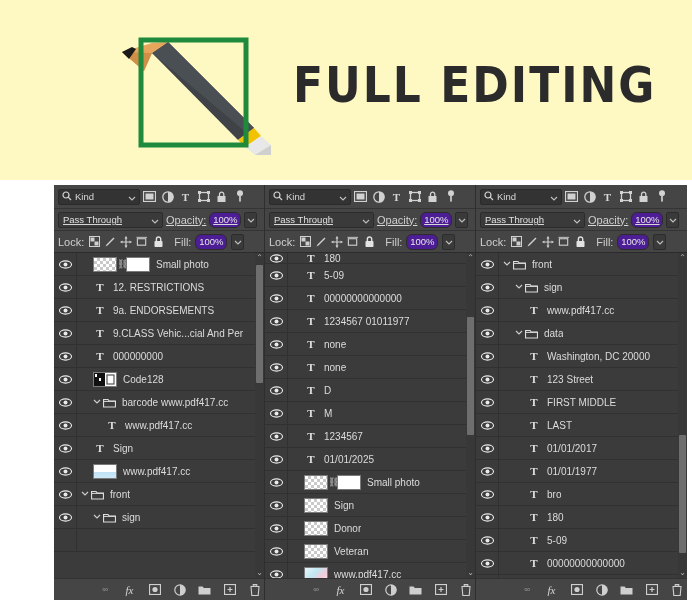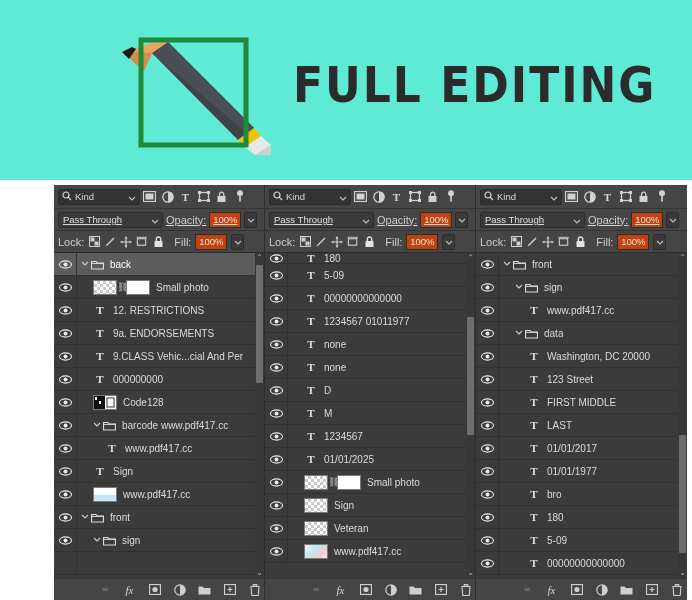--- a/index.html
+++ b/index.html
@@ -2,21 +2,21 @@
 <html><head>
 <meta charset="utf-8">
 <style>
   html,body{margin:0;padding:0;}
   body{
     width:692px;height:600px;background:#ffffff;
     font-family:"Liberation Sans", sans-serif;
     overflow:hidden;position:relative;
   }
   
-  #hero{position:absolute;left:0;top:0;width:692px;height:180px;background:#5eead4;}
+  #hero{position:absolute;left:0;top:0;width:692px;height:180px;background:#fef9c3;}
   #logo-wrap{position:absolute;left:108px;top:25px;width:170px;height:130px;}
   #title{
     position:absolute;left:293px;top:55px;width:300px;height:60px;
     font-family:"DejaVu Sans", sans-serif;
     font-weight:bold;font-size:44px;letter-spacing:2px;
     color:#2b2b2b;line-height:60px;white-space:nowrap;
     transform:scale(1.0,1.12);transform-origin:left center;
   }
   
   #panels{position:absolute;left:30px;top:185px;width:635px;height:415px;display:flex;gap:0px;padding-left:24px;}
@@ -48,21 +48,21 @@
     padding:0 4px;box-sizing:border-box;border-bottom:1px solid #343434;gap:3px;text-decoration:underline;
   }
   .blend-select{
     width:105px;height:16px;background:#3a3a3a;border:1px solid #2c2c2c;border-radius:2px;
     display:flex;align-items:center;padding:0 4px;box-sizing:border-box;
     font-size:9.5px;color:#e0e0e0;position:relative;
   }
   .blend-select .cv{position:absolute;right:3px;top:2px;}
   .lbl{font-size:11px;color:#cfcfcf;white-space:nowrap;}
   .num-box{
-    width:30px;height:14px;background:#c2410c;border:1px solid #2c2c2c;border-radius:0;
+    width:30px;height:14px;background:#4c1d95;border:1px solid #2c2c2c;border-radius:6px;
     font-size:9.5px;color:#e6e6e6;display:flex;align-items:center;justify-content:center;
   }
   .mini-cv{width:11px;height:14px;background:#3a3a3a;border:1px solid #2c2c2c;border-radius:2px;
     display:flex;align-items:center;justify-content:center;}
 
   
   .lock-row{
     height:22px;background:#454545;display:flex;align-items:center;
     padding:0 4px;box-sizing:border-box;border-bottom:1px solid #2b2b2b;gap:4px;
   }
@@ -251,38 +251,20 @@
         </span>
         <span class="lbl" style="margin-left:6px;">Fill:</span>
         <span class="num-box">100%</span>
         <span class="mini-cv">
           <svg width="8" height="6" viewBox="0 0 8 6" xmlns="http://www.w3.org/2000/svg">
             <path d="M1 2 L4 5 L7 2" fill="none" stroke="#c0c0c0" stroke-width="1.1"></path>
           </svg>
         </span>
       </div>
       <div class="layer-list">
-        <div class="lrow sel">
-          <span class="eye">
-            <svg width="13" height="9" viewBox="0 0 13 9" xmlns="http://www.w3.org/2000/svg">
-              <ellipse cx="6.5" cy="4.5" rx="6" ry="3.6" fill="none" stroke="#eaeaea" stroke-width="1.1"></ellipse>
-              <circle cx="6.5" cy="4.5" r="2" fill="#eaeaea"></circle>
-            </svg>
-          </span>
-          <span class="content ind0">
-            <span class="arrow"><svg width="8" height="7" viewBox="0 0 8 7" xmlns="http://www.w3.org/2000/svg">
-                <path d="M1 2 L4 5 L7 2" fill="none" stroke="#cfcfcf" stroke-width="1.1"></path>
-              </svg></span>
-            <span class="folder"><svg width="13" height="11" viewBox="0 0 13 11" xmlns="http://www.w3.org/2000/svg">
-                <path d="M0.5 2.5 H5 L6.2 4 H12.5 V10 H0.5 Z" fill="none" stroke="#dcdcdc" stroke-width="1.2"></path>
-                <path d="M0.5 4.4 H12.5" stroke="#dcdcdc" stroke-width="1"></path>
-              </svg></span>
-            <span class="lname">back</span>
-          </span>
-        </div>
         <div class="lrow">
           <span class="eye">
             <svg width="13" height="9" viewBox="0 0 13 9" xmlns="http://www.w3.org/2000/svg">
               <ellipse cx="6.5" cy="4.5" rx="6" ry="3.6" fill="none" stroke="#eaeaea" stroke-width="1.1"></ellipse>
               <circle cx="6.5" cy="4.5" r="2" fill="#eaeaea"></circle>
             </svg>
           </span>
           <span class="content ind1">
             <span class="thumb checker"></span>
             <span class="linkico">⛓</span>
@@ -747,20 +729,32 @@
         </div>
         <div class="lrow">
           <span class="eye">
             <svg width="13" height="9" viewBox="0 0 13 9" xmlns="http://www.w3.org/2000/svg">
               <ellipse cx="6.5" cy="4.5" rx="6" ry="3.6" fill="none" stroke="#eaeaea" stroke-width="1.1"></ellipse>
               <circle cx="6.5" cy="4.5" r="2" fill="#eaeaea"></circle>
             </svg>
           </span>
           <span class="content ind1">
             <span class="thumb checker"></span>
+            <span class="lname">Donor</span>
+          </span>
+        </div>
+        <div class="lrow">
+          <span class="eye">
+            <svg width="13" height="9" viewBox="0 0 13 9" xmlns="http://www.w3.org/2000/svg">
+              <ellipse cx="6.5" cy="4.5" rx="6" ry="3.6" fill="none" stroke="#eaeaea" stroke-width="1.1"></ellipse>
+              <circle cx="6.5" cy="4.5" r="2" fill="#eaeaea"></circle>
+            </svg>
+          </span>
+          <span class="content ind1">
+            <span class="thumb checker"></span>
             <span class="lname">Veteran</span>
           </span>
         </div>
         <div class="lrow">
           <span class="eye">
             <svg width="13" height="9" viewBox="0 0 13 9" xmlns="http://www.w3.org/2000/svg">
               <ellipse cx="6.5" cy="4.5" rx="6" ry="3.6" fill="none" stroke="#eaeaea" stroke-width="1.1"></ellipse>
               <circle cx="6.5" cy="4.5" r="2" fill="#eaeaea"></circle>
             </svg>
           </span>

